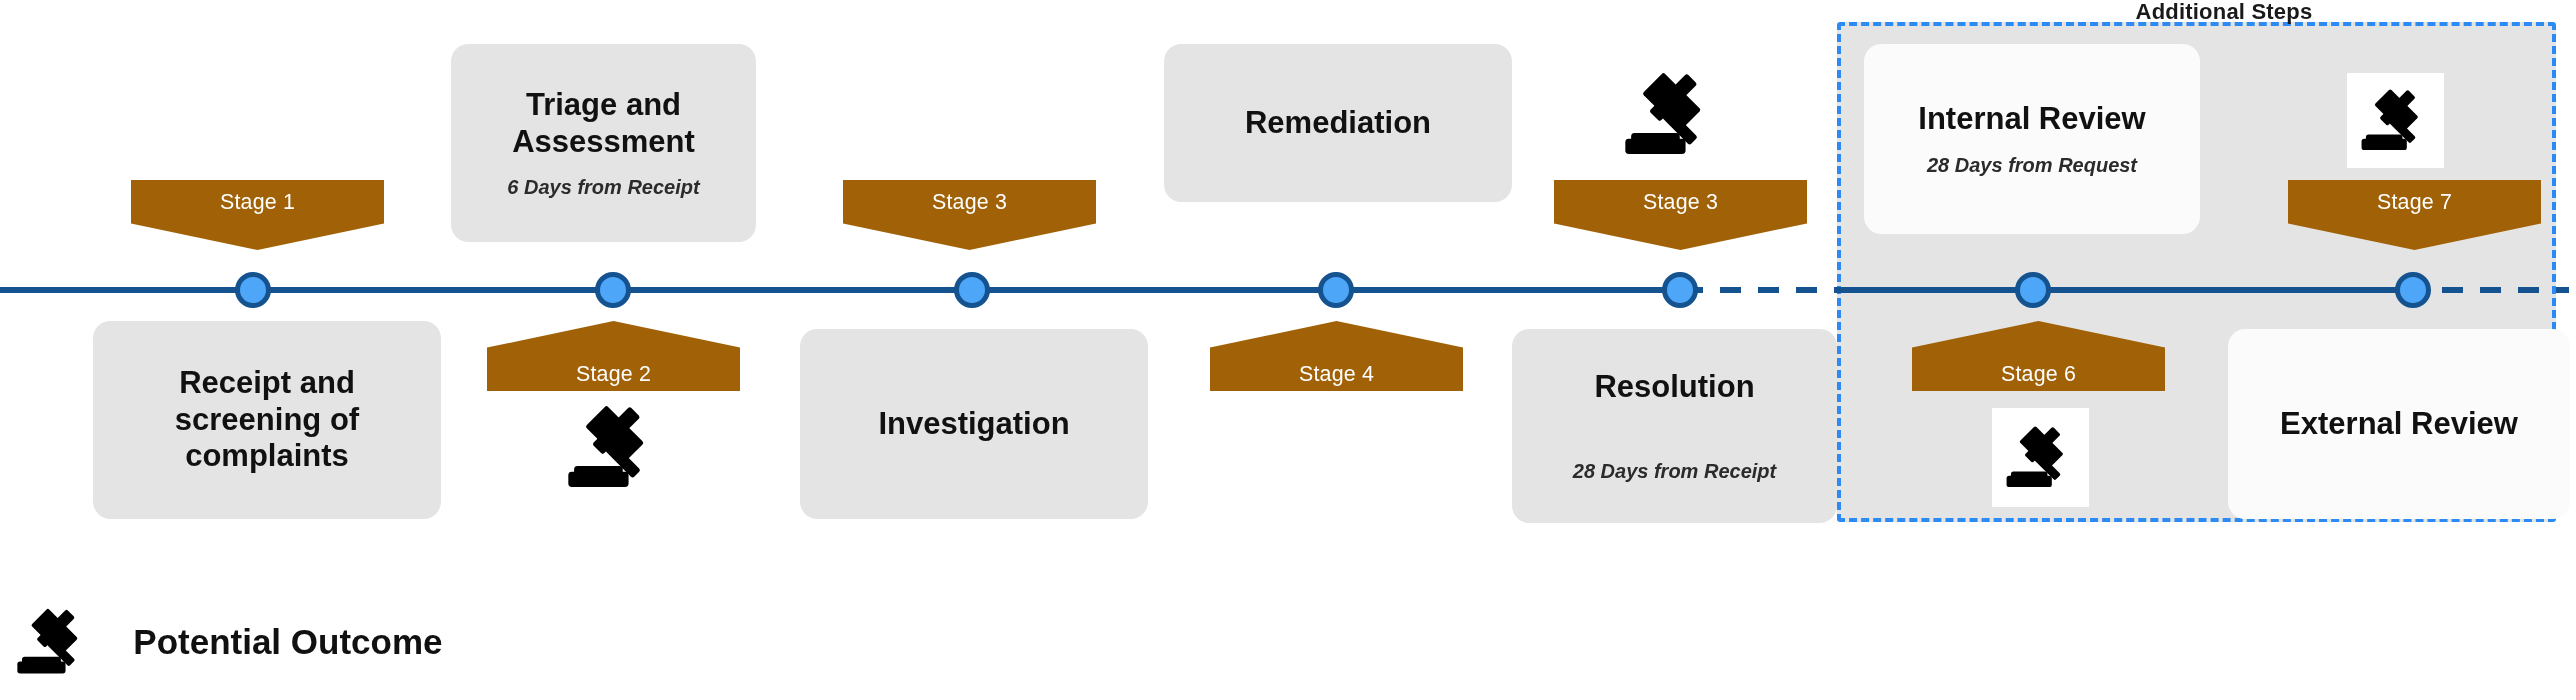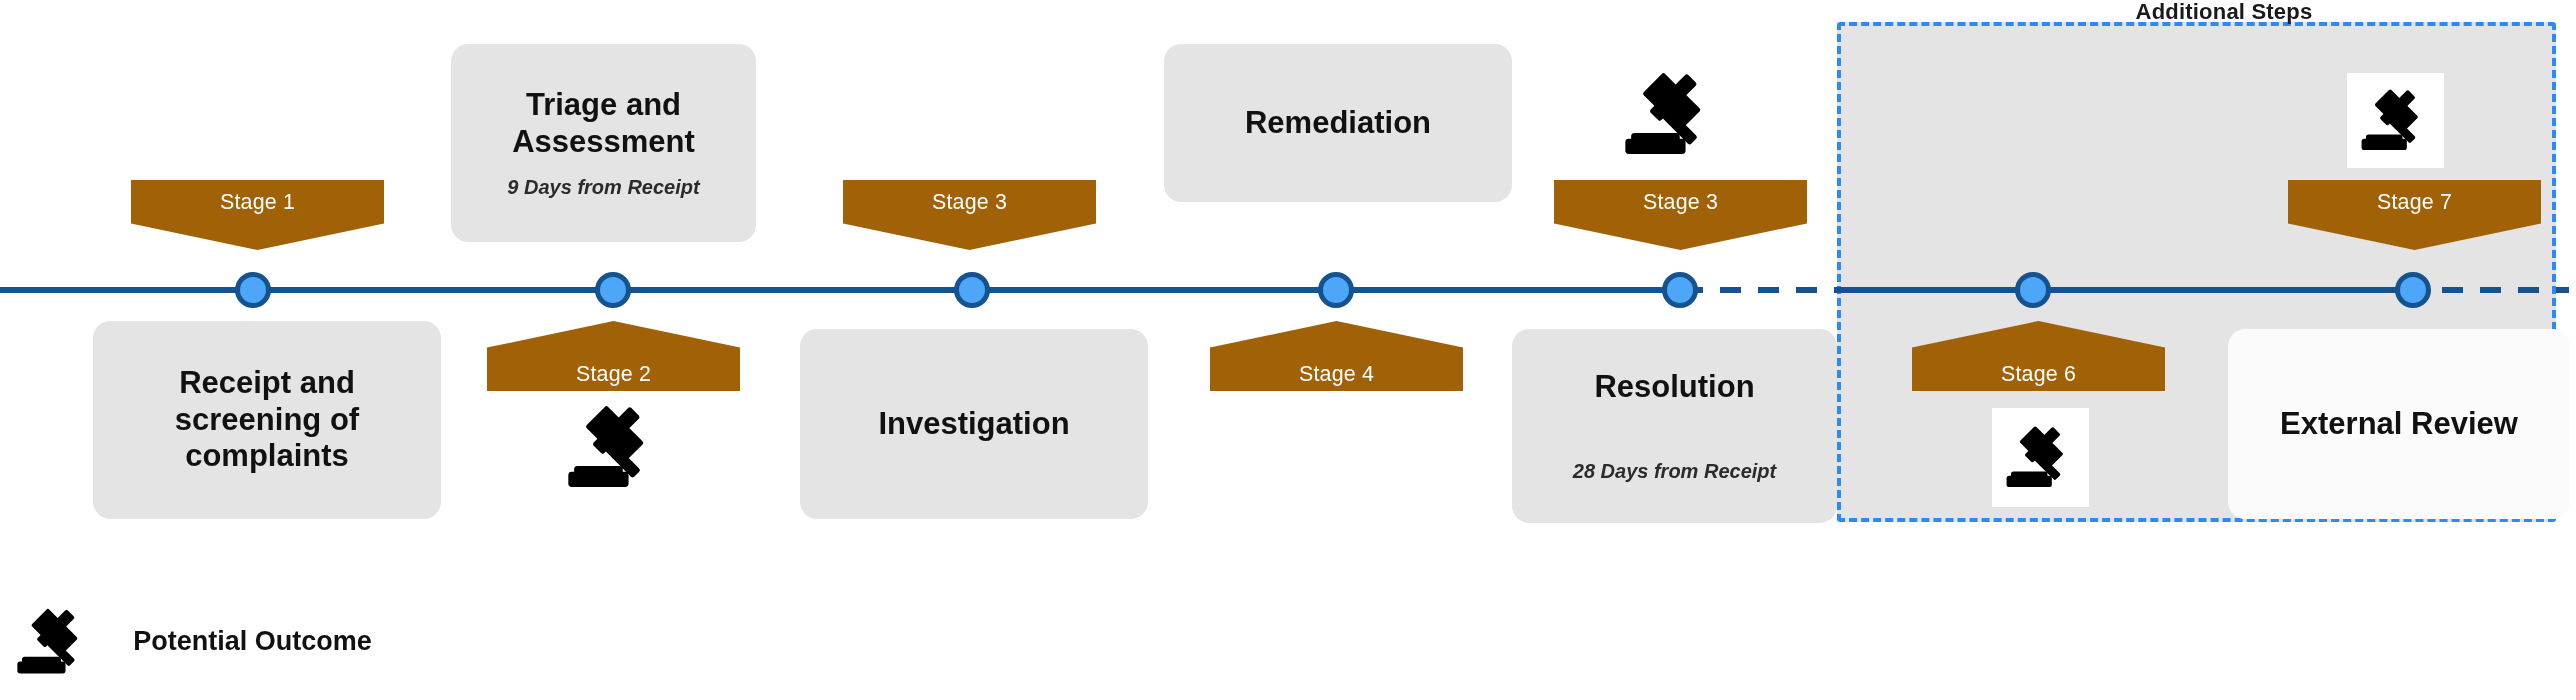--- a/index.html
+++ b/index.html
@@ -44,21 +44,21 @@
   .box-title{font-size:31px;font-weight:700;color:#111;text-align:center;line-height:1.18;}
   .box-sub{font-size:20px;font-style:italic;font-weight:700;color:#2b2b2b;text-align:center;margin-top:16px;}
 
   
   .gavel{position:absolute;}
   .gavel.framed{background:#fff;display:flex;align-items:center;justify-content:center;}
 
   
   .legend{position:absolute;left:0px;top:598px;width:522px;height:87px;display:flex;align-items:center;}
   .legend-icon{width:95px;height:76px;display:flex;align-items:center;justify-content:center;margin-left:6.3px;}
-  .legend-text{font-size:27px;font-weight:700;color:#111;margin-left:32px;}
+  .legend-text{font-size:35px;font-weight:700;color:#111;margin-left:32px;}
 </style>
 </head>
 <body>
 
 <div id="stage">
 
   <div class="addl-region"></div>
   <div class="addl-label">Additional Steps</div>
 
   <div class="axis-solid"></div>
@@ -69,21 +69,21 @@
   <div class="badge down" style="left:131px;top:180px;width:253px;">
     <span>Stage 1</span>
   </div>
   <div class="node" style="left:235px;"></div>
   <div class="box" style="left:93px;top:321px;width:348px;height:198px;">
     <div class="box-title">Receipt and screening of complaints</div>
   </div>
 
   <div class="box" style="left:451px;top:44px;width:305px;height:198px;">
     <div class="box-title">Triage and Assessment</div>
-    <div class="box-sub">9 Days from Receipt</div>
+    <div class="box-sub">6 Days from Receipt</div>
   </div>
   <div class="node" style="left:595px;"></div>
   <div class="badge up" style="left:487px;top:321px;width:253px;">
     <span>Stage 2</span>
   </div>
   <div class="gavel" style="left:554px;top:400px;width:119px;height:95px;">
     <svg viewBox="0 0 100 82" width="119" height="95" aria-hidden="true">
       <g fill="#000">
         <rect x="46" y="3" width="13" height="46" rx="2" transform="rotate(45 52 26)"></rect>
         <rect x="28" y="17" width="46" height="26" rx="2" transform="rotate(45 51 30)"></rect>
@@ -123,20 +123,24 @@
   </div>
   <div class="badge down" style="left:1554px;top:180px;width:253px;">
     <span>Stage 3</span>
   </div>
   <div class="node" style="left:1662px;"></div>
   <div class="box" style="left:1512px;top:329px;width:325px;height:194px;gap:38px;">
     <div class="box-title">Resolution</div>
     <div class="box-sub">28 Days from Receipt</div>
   </div>
 
+  <div class="box white" style="left:1864px;top:44px;width:336px;height:190px;">
+    <div class="box-title">Internal Review</div>
+    <div class="box-sub">28 Days from Request</div>
+  </div>
   <div class="node" style="left:2015px;"></div>
   <div class="badge up" style="left:1912px;top:321px;width:253px;">
     <span>Stage 6</span>
   </div>
   <div class="gavel framed" style="left:1992px;top:408px;width:97px;height:99px;">
     <svg viewBox="0 0 100 82" width="87" height="87" aria-hidden="true">
       <g fill="#000">
         <rect x="46" y="3" width="13" height="46" rx="2" transform="rotate(45 52 26)"></rect>
         <rect x="28" y="17" width="46" height="26" rx="2" transform="rotate(45 51 30)"></rect>
         <rect x="53" y="35" width="10" height="34" rx="2" transform="rotate(-45 58 52)"></rect>

